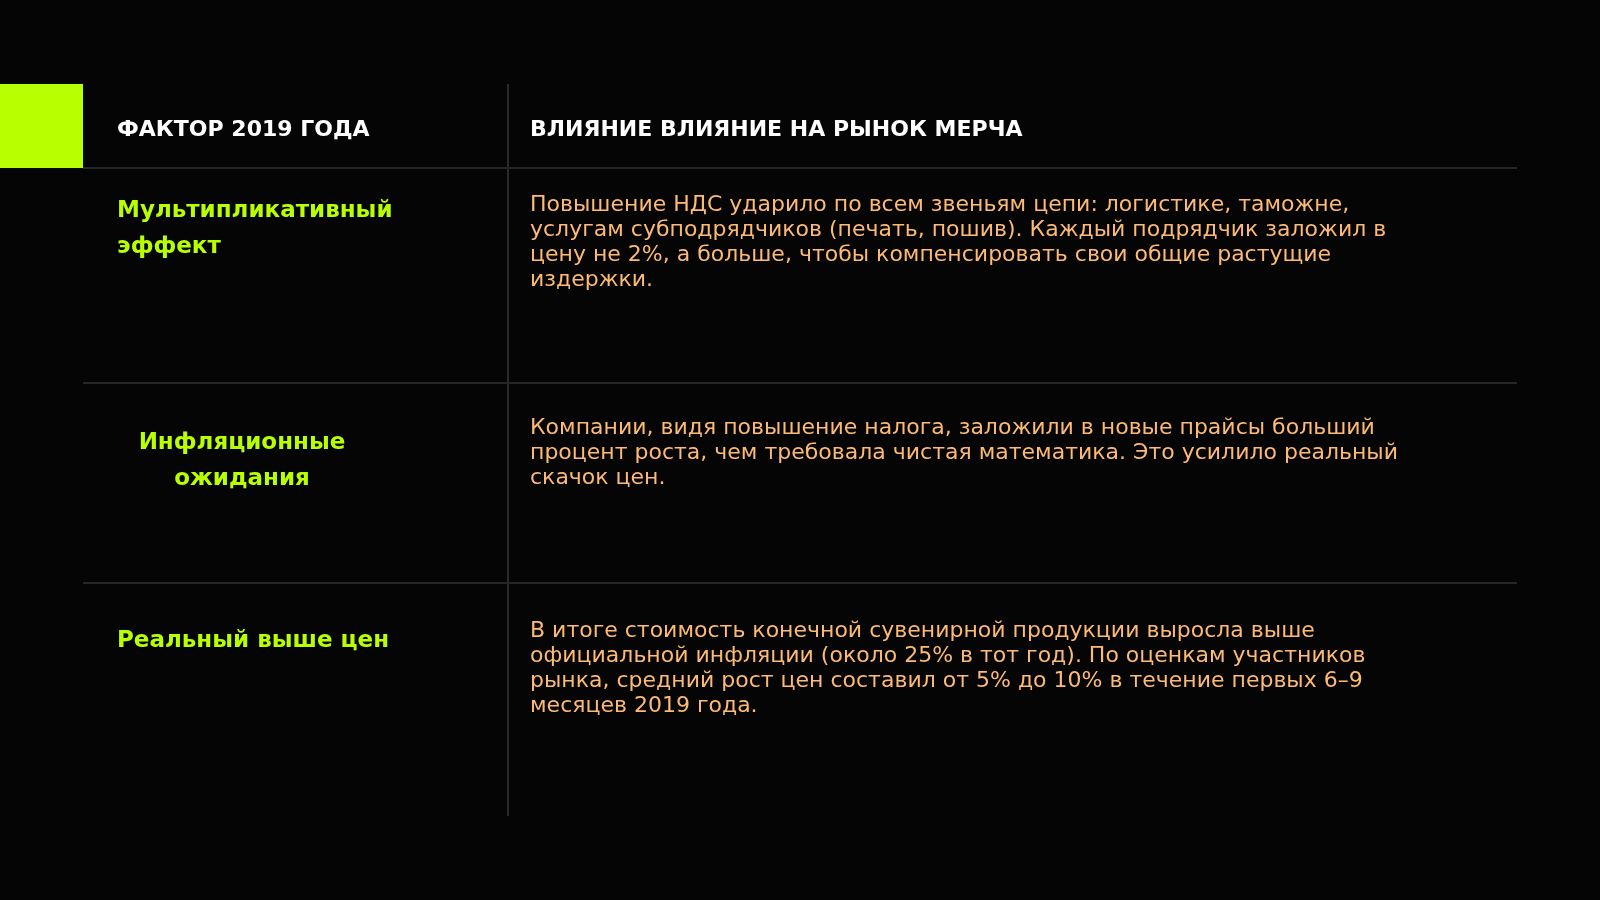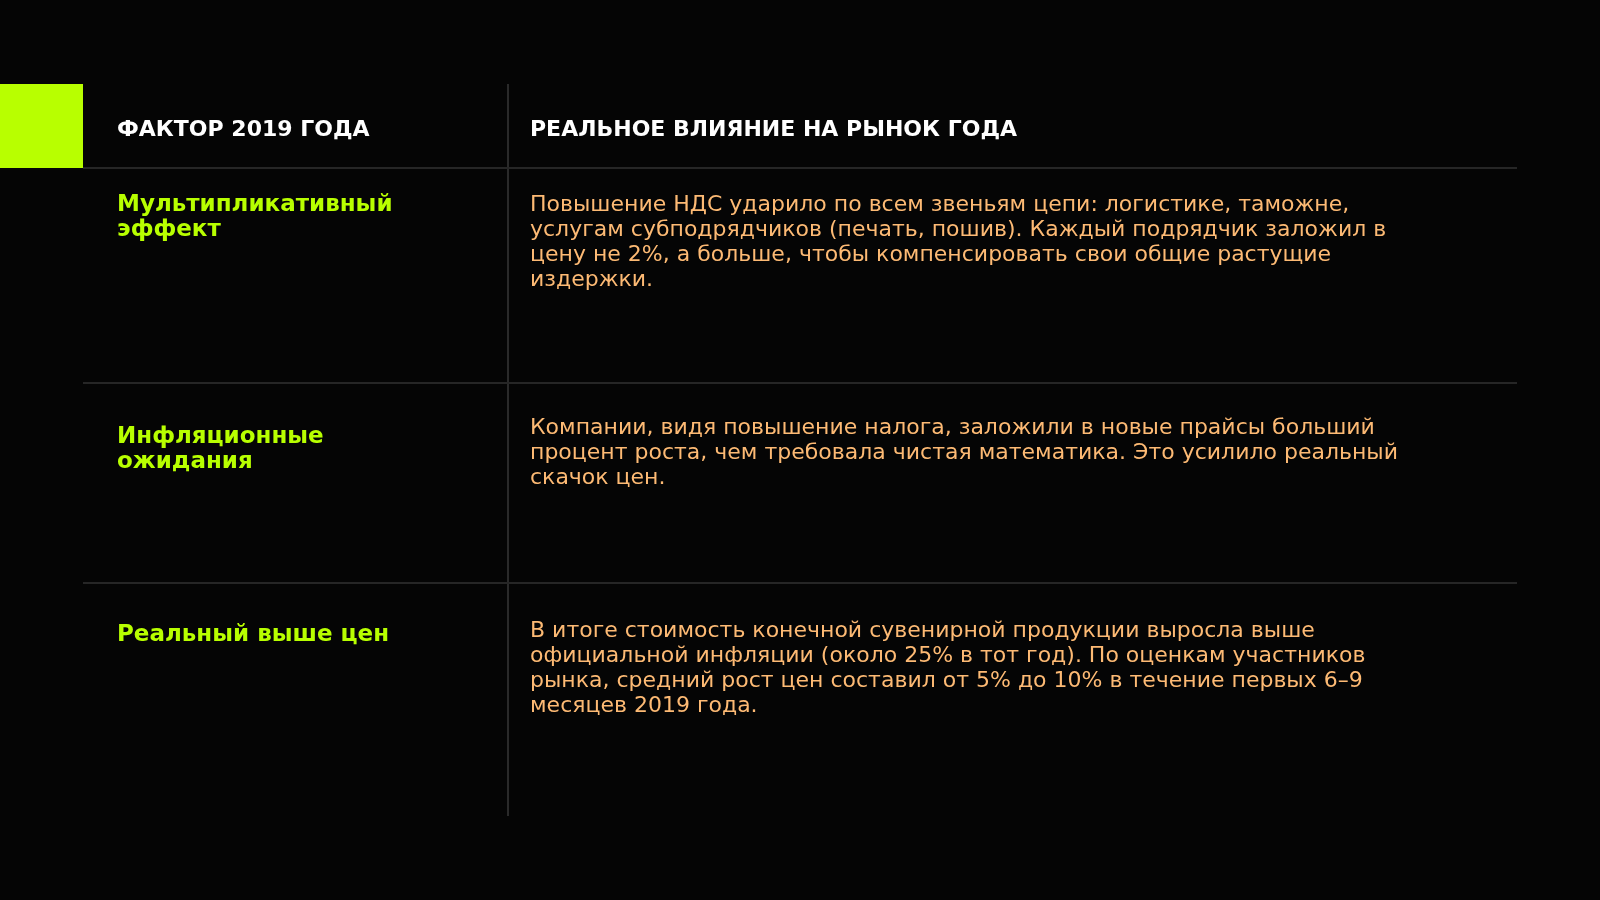--- a/index.html
+++ b/index.html
@@ -21,46 +21,46 @@
     position: absolute; left: 83px; width: 1434px; height: 2px;
     background: #262626;
   }
   .header-cell {
     position: absolute; top: 116px;
     color: #ffffff; font-weight: bold; font-size: 22px;
     letter-spacing: 0px; white-space: nowrap;
   }
   .label {
     position: absolute; left: 117px; width: 380px;
-    color: #B8FF00; font-weight: bold; font-size: 23px; line-height: 25px;
+    color: #B8FF00; font-weight: bold; font-size: 23px; line-height: 36px;
   }
   .body-text {
     position: absolute; left: 530px; width: 930px;
     color: #fdba74; font-size: 22px; line-height: 25px;
   }
 </style>
 </head>
 <body>
 
 <div class="accent-block"></div>
 
 <div class="header-cell" style="left:117px;text-align:center;">ФАКТОР 2019 ГОДА</div>
-<div class="header-cell" style="left:530px;">РЕАЛЬНОЕ ВЛИЯНИЕ НА РЫНОК ГОДА</div>
+<div class="header-cell" style="left:530px;">ВЛИЯНИЕ ВЛИЯНИЕ НА РЫНОК МЕРЧА</div>
 
 <div class="vdivider"></div>
 <div class="hline" style="top:167px;"></div>
 <div class="hline" style="top:382px;"></div>
 <div class="hline" style="top:582px;"></div>
 
 <div>
   <div class="label" style="top:191px; width:320px;">Мультипликативный эффект</div>
   <div class="body-text" style="top:191px; width:915px;">Повышение НДС ударило по всем звеньям цепи: логистике, таможне, услугам субподрядчиков (печать, пошив). Каждый подрядчик заложил в цену не 2%, а больше, чтобы компенсировать свои общие растущие издержки.</div>
 </div>
 
 <div>
-  <div class="label" style="top:423px; width:250px;">Инфляционные ожидания</div>
+  <div class="label" style="top:423px; width:250px;text-align:center;">Инфляционные ожидания</div>
   <div class="body-text" style="top:414px; width:915px;">Компании, видя повышение налога, заложили в новые прайсы больший процент роста, чем требовала чистая математика. Это усилило реальный скачок цен.</div>
 </div>
 
 <div>
   <div class="label" style="top:621px;">Реальный выше цен</div>
   <div class="body-text" style="top:617px; width:870px;">В итоге стоимость конечной сувенирной продукции выросла выше официальной инфляции (около 25% в тот год). По оценкам участников рынка, средний рост цен составил от 5% до 10% в течение первых 6–9 месяцев 2019 года.</div>
 </div>
 
 </body></html>

